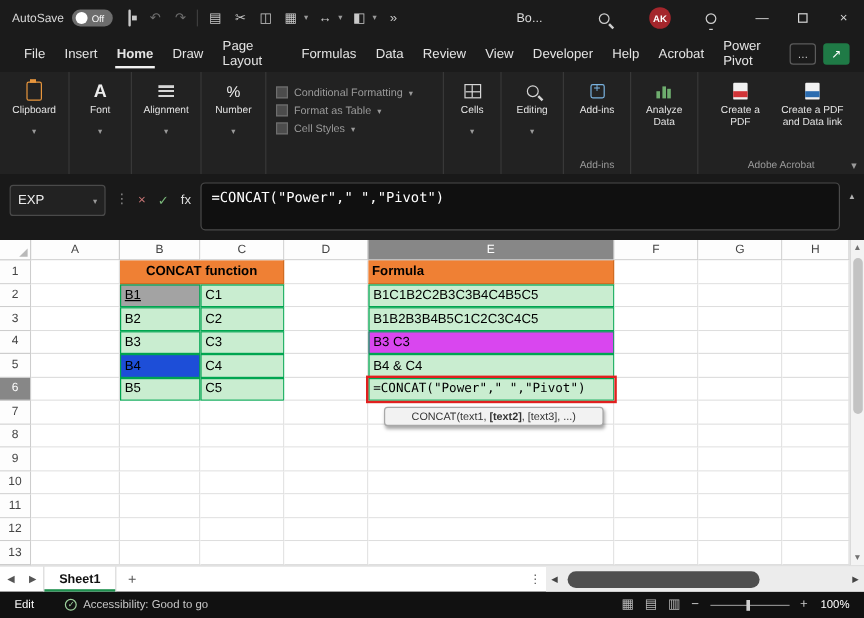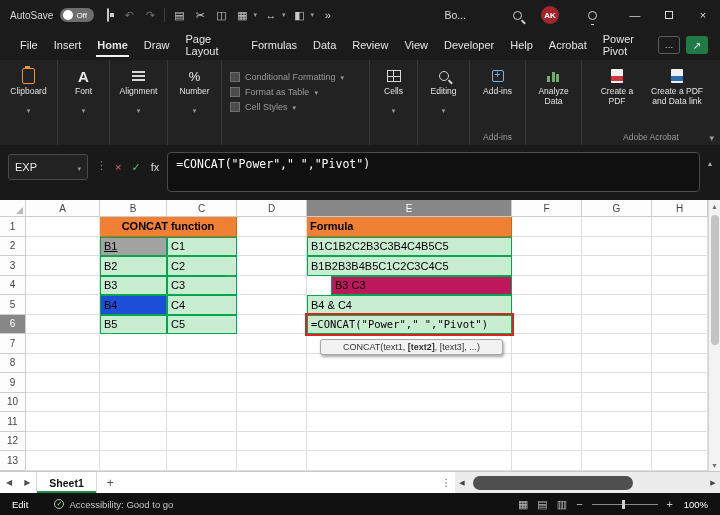--- a/index.html
+++ b/index.html
@@ -18,21 +18,21 @@
   .tico.dim{color:#6f6f6f;}
   .caret-sm{font-size:7px;color:#9a9a9a;margin-left:-3px;}
   .tsep{width:1px;height:14px;background:#3d3d3d;}
   .save-ic{width:10px;height:10px;border:1px solid #c9c9c9;border-radius:1px;position:relative;}
   .save-ic::after{content:"";position:absolute;left:2px;top:4px;width:4px;height:4px;background:#c9c9c9;}
   .wbname{margin-left:auto;color:#dcdcdc;font-size:10.5px;}
   .mag{width:9px;height:9px;border:1.5px solid #cfcfcf;border-radius:50%;position:relative;margin-left:40px;}
   .mag::after{content:"";position:absolute;width:5px;height:1.5px;background:#cfcfcf;
               transform:rotate(45deg);left:7px;top:9px;}
   .avatar{width:18px;height:18px;border-radius:50%;background:#a4262c;color:#fff;font-size:8px;
-          font-weight:bold;display:flex;align-items:center;justify-content:center;margin-left:12px;}
+          font-weight:bold;display:flex;align-items:center;justify-content:center;margin-left:26px;}
   .bulb{width:9px;height:9px;border:1.2px solid #cfcfcf;border-radius:50%;position:relative;margin-left:22px;}
   .bulb::after{content:"";position:absolute;left:2px;top:9px;width:3px;height:3px;border-bottom:1.5px solid #cfcfcf;}
   .winbtns{display:flex;margin-left:14px;height:30px;}
   .winbtn{width:34px;height:30px;display:flex;align-items:center;justify-content:center;color:#d8d8d8;font-size:11px;}
   .maxsq{width:8px;height:8px;border:1px solid #d8d8d8;}
 
   
   .menubar{height:30px;background:#1b1b1b;display:flex;align-items:center;padding:0 4px 0 12px;}
   .mtabs{display:flex;align-items:center;height:100%;}
   .mtab{color:#e4e4e4;font-size:11px;padding:0 8px;height:100%;display:flex;align-items:center;position:relative;cursor:default;}
@@ -401,21 +401,21 @@
           <div class="cell"></div>
           <div class="cell"></div>
           <div class="cell"></div>
         </div>
         <div class="grow">
           <div class="hcell">4</div>
           <div class="cell"></div>
           <div class="cell green" style="background: rgb(201, 237, 208); border-color: rgb(0, 165, 80);">B3</div>
           <div class="cell green" style="background: rgb(201, 237, 208); border-color: rgb(0, 165, 80);">C3</div>
           <div class="cell"></div>
-          <div class="cell green" style="background: #be185d; border-color: rgb(0, 165, 80); margin-left: 24px;">B3 C3</div>
+          <div class="cell green" style="background: #d946ef; border-color: rgb(0, 165, 80);">B3 C3</div>
           <div class="cell"></div>
           <div class="cell"></div>
           <div class="cell"></div>
         </div>
         <div class="grow">
           <div class="hcell">5</div>
           <div class="cell"></div>
           <div class="cell green" style="background: #1d4ed8; border-color: rgb(0, 165, 80);">B4</div>
           <div class="cell green" style="background: rgb(201, 237, 208); border-color: rgb(0, 165, 80);">C4</div>
           <div class="cell"></div>

